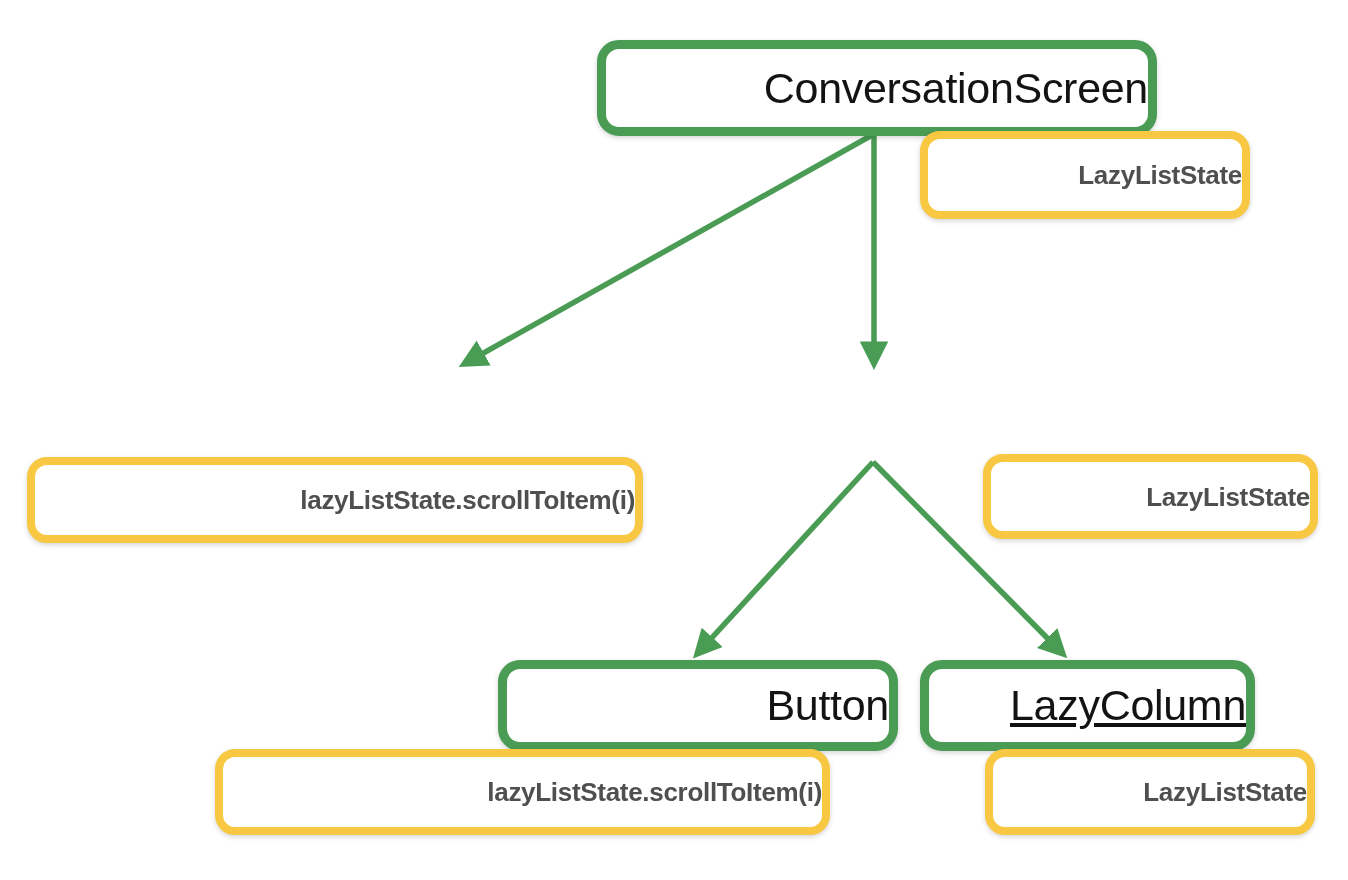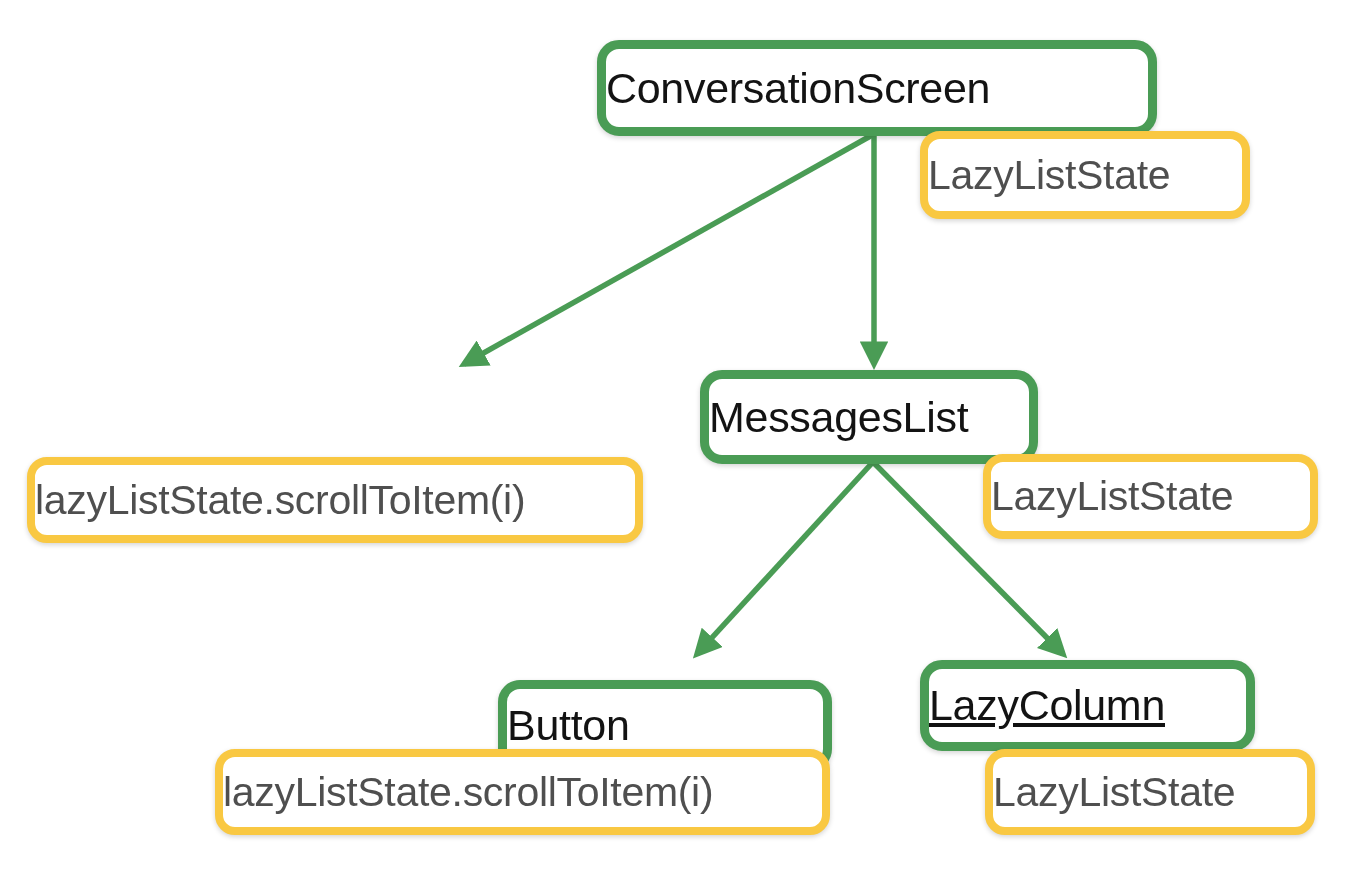--- a/index.html
+++ b/index.html
@@ -27,21 +27,21 @@
   }
 
   
   .node {
     position: absolute;
     box-sizing: border-box;
     background: #ffffff;
     border-style: solid;
     display: flex;
     align-items: center;
-    justify-content: flex-start;
+    justify-content: flex-end;
     border-radius: 22px;
     box-shadow: 0 2px 5px rgba(0,0,0,0.17);
   }
   .node.component {
     border-color: #4a9c55;
     border-width: 9px;
     color: #111111;
   }
   .node.state {
     border-color: #f9c842;
@@ -53,36 +53,36 @@
     white-space: nowrap;
     line-height: 1;
     letter-spacing: -0.3px;
   }
   .component .node-label {
     font-size: 43px;
     font-weight: 400;
     color: #131313;
   }
   .state .node-label {
-    font-size: 41px;
-    font-weight: 400;
+    font-size: 26px;
+    font-weight: 700;
     color: #4f4f4f;
   }
 
   
   #n-conversationscreen { left: 597px;  top: 40px;  width: 560px; height: 96px;  z-index: 4; }
   #n-state-top          { left: 920px;  top: 131px; width: 330px; height: 88px;  z-index: 6; }
 
   #n-userinput          { left: 305px;  top: 370px; width: 333px; height: 92px;  z-index: 4; }
   #n-state-userinput    { left: 27px;   top: 457px; width: 616px; height: 86px;  z-index: 6; }
 
   #n-messageslist       { left: 700px;  top: 370px; width: 338px; height: 94px;  z-index: 4; }
   #n-state-messageslist { left: 983px;  top: 454px; width: 335px; height: 85px;  z-index: 6; }
 
-  #n-button             { left: 498px;  top: 660px; width: 334px; height: 91px;  z-index: 4; margin-top: 20px; }
+  #n-button             { left: 498px;  top: 660px; width: 400px; height: 91px;  z-index: 4; }
   #n-state-button       { left: 215px;  top: 749px; width: 615px; height: 86px;  z-index: 6; }
 
   #n-lazycolumn         { left: 920px;  top: 660px; width: 335px; height: 91px;  z-index: 4; text-decoration: underline; }
   #n-state-lazycolumn   { left: 985px;  top: 749px; width: 330px; height: 86px;  z-index: 6; }
 </style>
 </head>
 <body>
 
 <div id="canvas">
 
@@ -108,23 +108,20 @@
 
   <div class="node state" id="n-state-top">
     <span class="node-label">LazyListState</span>
   </div>
 
 
   <div class="node state" id="n-state-userinput">
     <span class="node-label">lazyListState.scrollToItem(i)</span>
   </div>
 
-  <div class="node component" id="n-messageslist">
-    <span class="node-label">MessagesList</span>
-  </div>
 
   <div class="node state" id="n-state-messageslist">
     <span class="node-label">LazyListState</span>
   </div>
 
   <div class="node component" id="n-button">
     <span class="node-label">Button</span>
   </div>
 
   <div class="node state" id="n-state-button">

